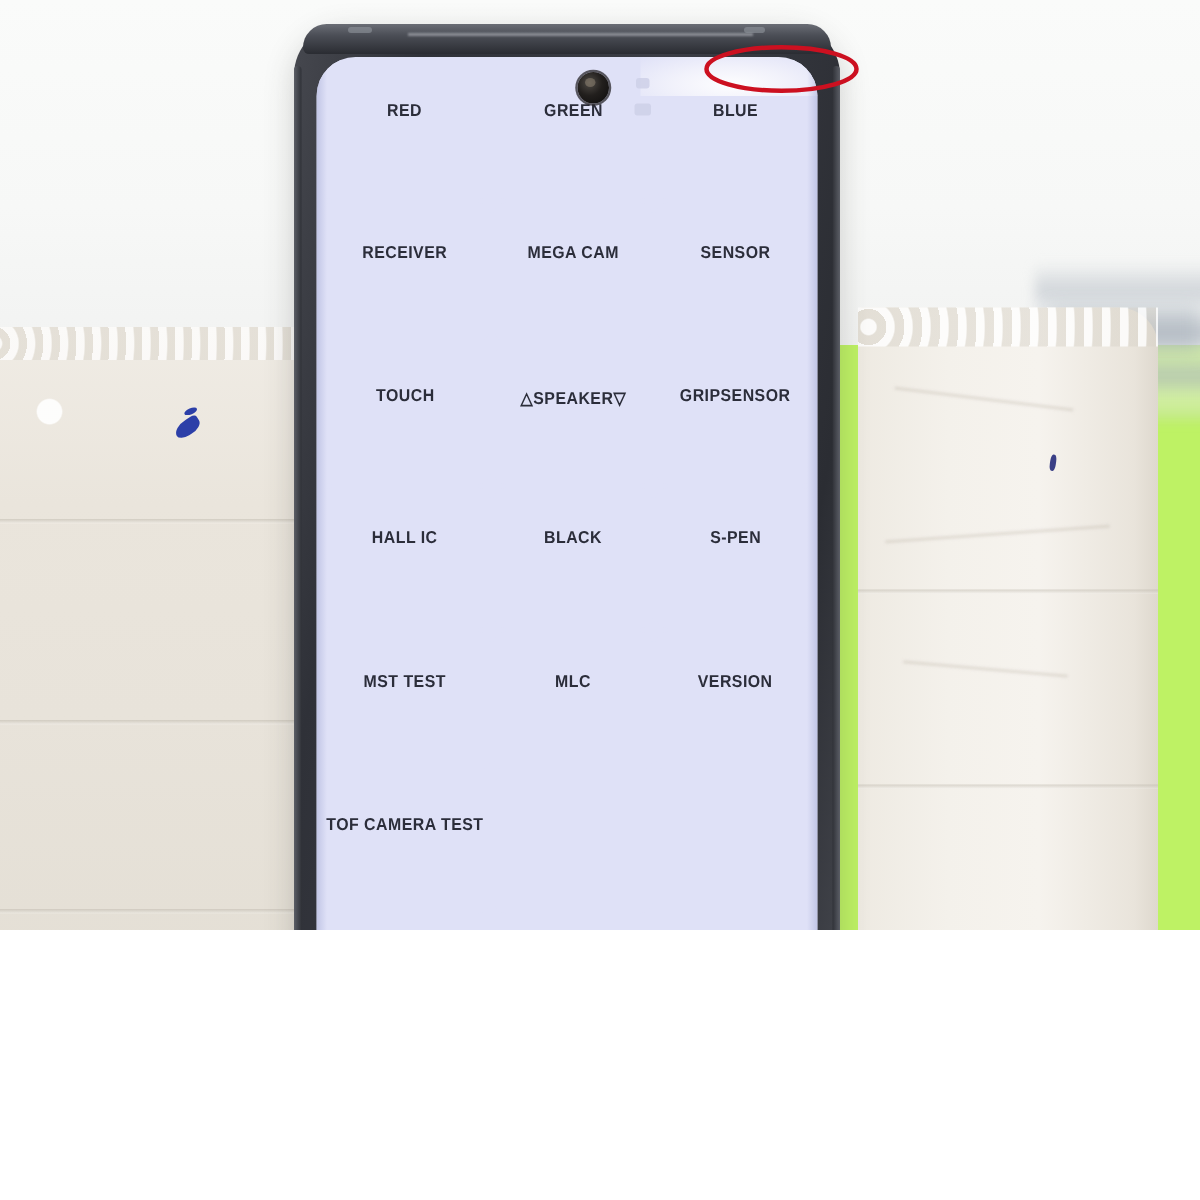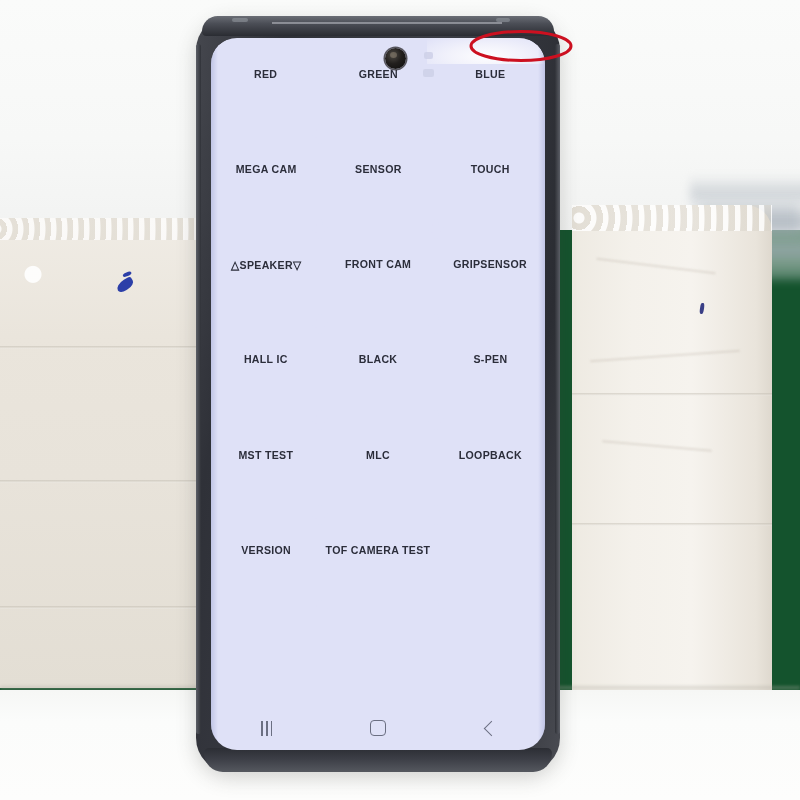--- a/index.html
+++ b/index.html
@@ -8,22 +8,22 @@
     width: 800px;
     height: 800px;
     overflow: hidden;
     font-family: "Liberation Sans", sans-serif;
   }
 
   
   .scene {
     position: relative;
     width: 800px;
-    height: 800px;
-    background: #14532d;
+    height: 620px;
+    background: #bef264;
     overflow: hidden;
   }
 
   
   .backdrop-top {
     position: absolute;
     left: 0; top: 0;
     width: 800px; height: 230px;
     background: linear-gradient(180deg, #fafbfa 0%, #f7f8f7 60%, #f2f3f2 100%);
   }
@@ -373,58 +373,55 @@
             <span class="cell-label">RED</span>
           </div>
         <div class="cell">
             <span class="cell-label">GREEN</span>
           </div>
         <div class="cell">
             <span class="cell-label">BLUE</span>
           </div>
 
         <div class="cell">
+            <span class="cell-label">RECEIVER</span>
+          </div>
+        <div class="cell">
             <span class="cell-label">MEGA CAM</span>
           </div>
 
         <div class="cell">
             <span class="cell-label">SENSOR</span>
           </div>
         <div class="cell">
             <span class="cell-label">TOUCH</span>
           </div>
         <div class="cell">
             <span class="cell-label">△SPEAKER▽</span>
           </div>
 
         <div class="cell">
-            <span class="cell-label">FRONT CAM</span>
-          </div>
-        <div class="cell">
             <span class="cell-label">GRIPSENSOR</span>
           </div>
 
         <div class="cell">
             <span class="cell-label">HALL IC</span>
           </div>
         <div class="cell">
             <span class="cell-label">BLACK</span>
           </div>
         <div class="cell">
             <span class="cell-label">S-PEN</span>
           </div>
 
         <div class="cell">
             <span class="cell-label">MST TEST</span>
           </div>
         <div class="cell">
             <span class="cell-label">MLC</span>
-          </div>
-        <div class="cell">
-            <span class="cell-label">LOOPBACK</span>
           </div>
 
         <div class="cell">
             <span class="cell-label">VERSION</span>
           </div>
         <div class="cell">
             <span class="cell-label">TOF CAMERA TEST</span>
           </div>
         <div class="cell empty"></div>
       </div>

